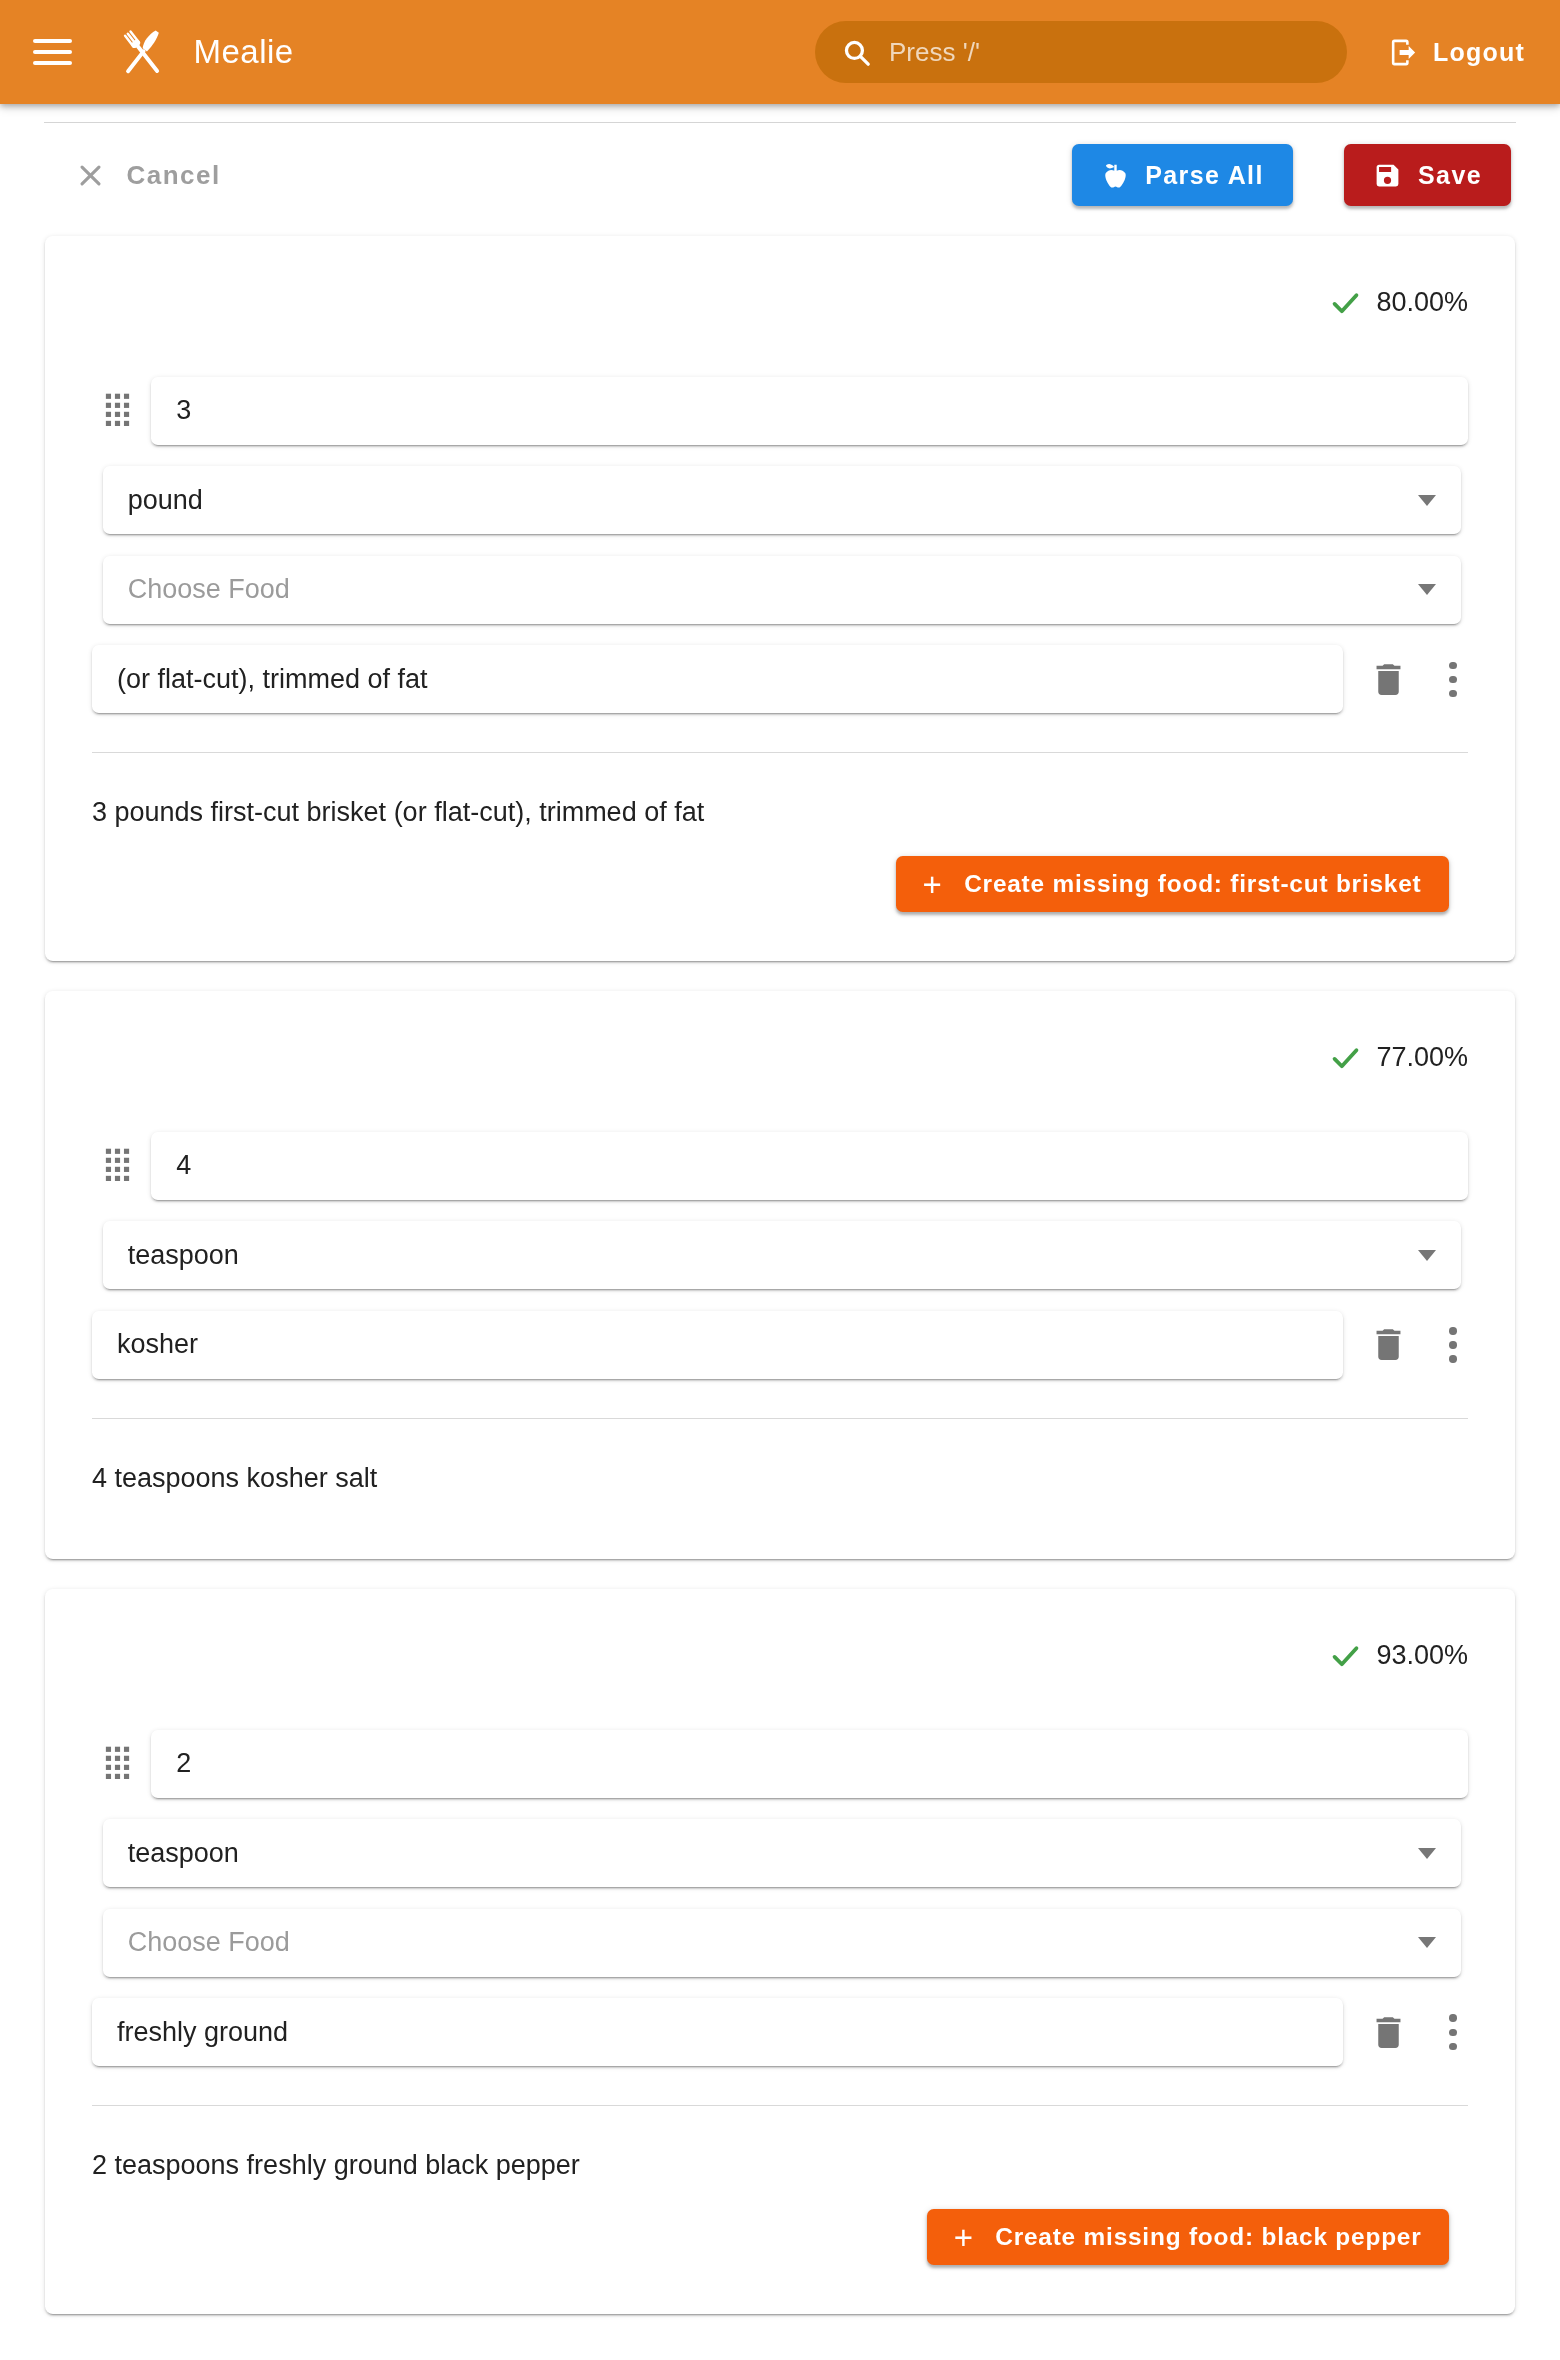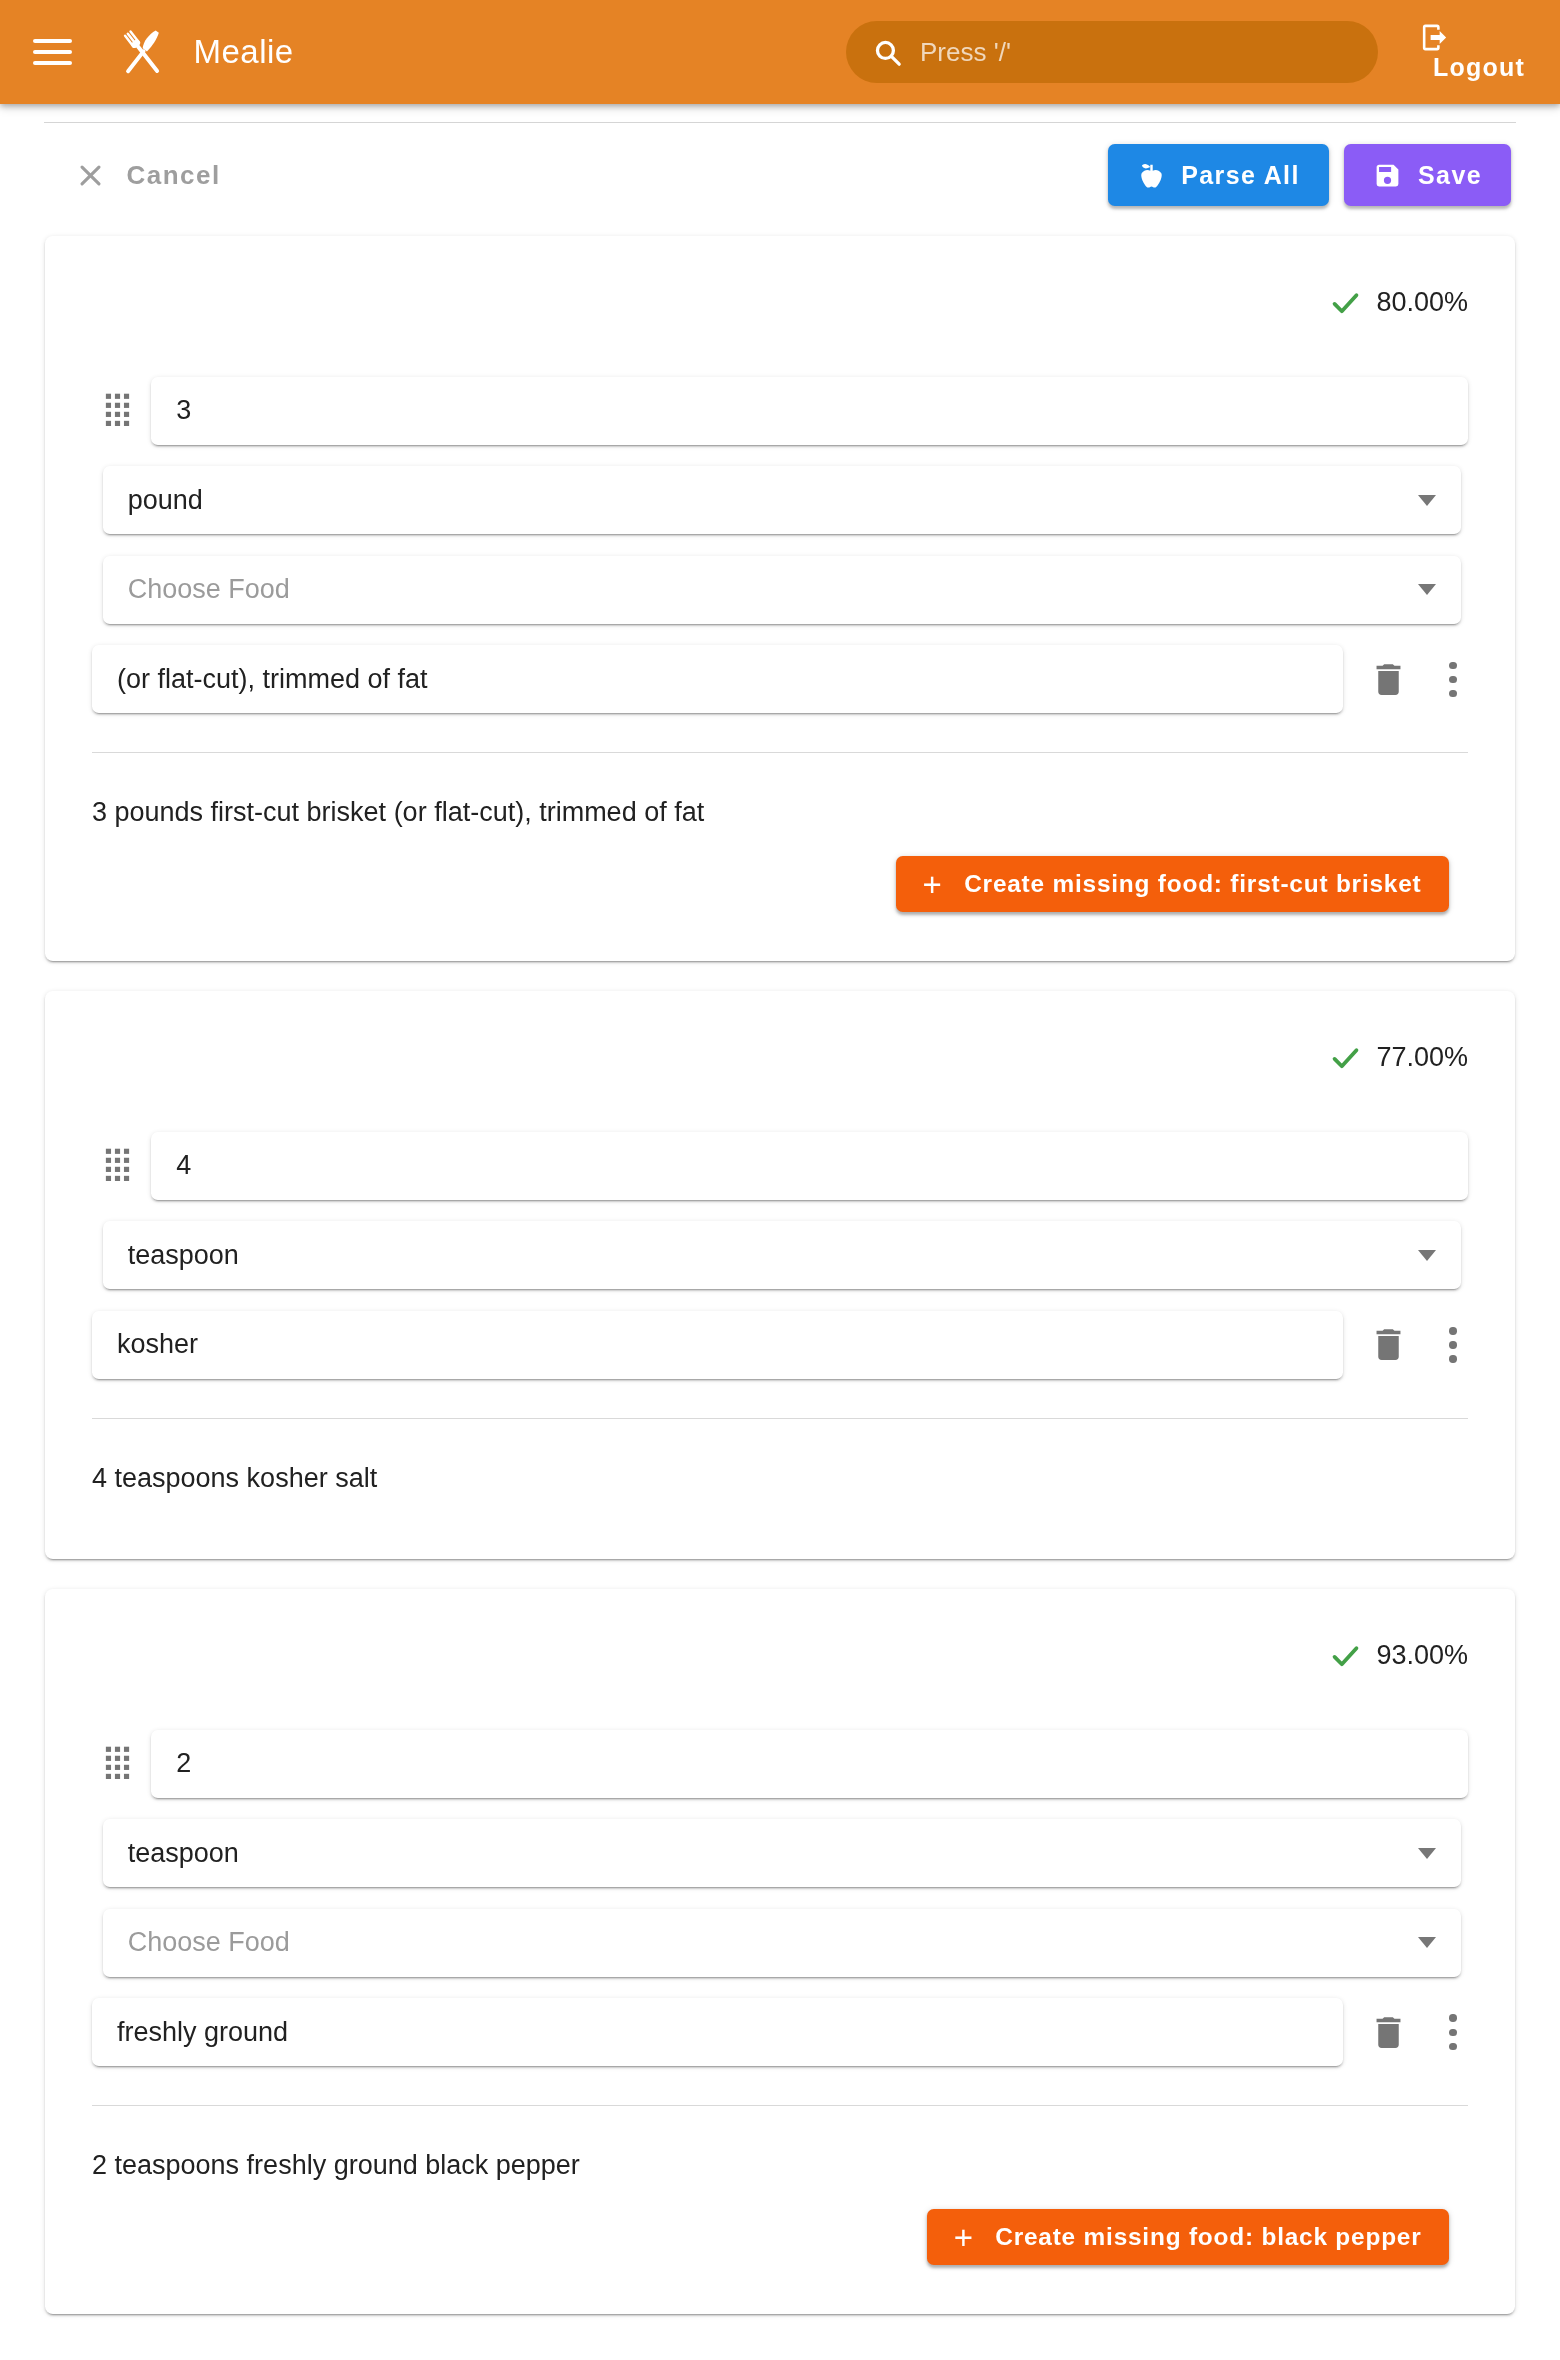--- a/index.html
+++ b/index.html
@@ -11,38 +11,38 @@
     padding:0 35px 0 33px; box-shadow:0 2px 5.9px rgba(0,0,0,.28), 0 3.9px 9.8px rgba(0,0,0,.12);
     position:relative; z-index:5; }
   .hamburger { width:39px; height:31px; display:flex; flex-direction:column;
     justify-content:space-between; cursor:pointer; padding:2px 0; }
   .hamburger span { display:block; height:4.4px; background:#fff; border-radius:2px; }
   .logo { width:59px; height:59px; margin-left:41px; }
   .app-title { color:#fff; font-size:33px; font-weight:500; margin-left:21.5px; letter-spacing:0.5px; }
   .search-pill { margin-left:auto; width:532px; height:62px; border-radius:31px;
     background:#C9710E; display:flex; align-items:center; padding:0 25px; cursor:text; }
   .search-pill .ph { color:rgba(255,255,255,.72); font-size:26px; margin-left:15.6px; }
-  .logout { display:flex; align-items:flex-start; margin-left:41px; cursor:pointer;flex-direction:column; }
+  .logout { display:flex; align-items:center; margin-left:41px; cursor:pointer; }
   .logout .lbl { color:#fff; font-size:25px; font-weight:700; letter-spacing:1.2px; margin-left:13.7px; }
 
   .top-divider { height:1px; background:#d5d5d5; margin:17.6px 44px 0 44px; }
 
   
   .toolbar { display:flex; align-items:center; justify-content:space-between;
     padding:0 49px 0 76px; margin-top:21.5px; }
   .cancel { display:flex; align-items:center; cursor:pointer; }
   .cancel .lbl { color:#9e9e9e; font-size:26px; font-weight:600; letter-spacing:1.5px; margin-left:21.5px; }
   .btn-group { display:flex; gap:15.6px;padding-left:24px; }
   .btn { display:flex; align-items:center; justify-content:center; height:62px;
     border:none; border-radius:6.8px; color:#fff; font-family:inherit; font-size:25px;
     font-weight:600; letter-spacing:1.4px; padding:0 29px; cursor:pointer;
     box-shadow:0 2.9px 2.9px rgba(0,0,0,.22), 0 1px 5.9px rgba(0,0,0,.14); }
   .btn svg { margin-right:15.6px; }
   .btn-blue { background:#1E88E5; }
-  .btn-green { background:#8b5cf6; }
+  .btn-green { background:#b91c1c;margin-left:36px; }
 
   
   .card { margin:30px 45px 0 45px; background:#fff; border-radius:7.8px;
     box-shadow:0 2.9px 1px -2px rgba(0,0,0,.2), 0 2px 2px rgba(0,0,0,.14), 0 1px 4.9px rgba(0,0,0,.12);
     padding:35px 47px 49px 47px; }
   .card.no-btn { padding-bottom:64px; }
 
   .conf-row { display:flex; align-items:center; justify-content:flex-end; gap:13px;
     margin-top:13.7px; height:35px; }
   .conf-text { font-size:27px; color:#212121; }

